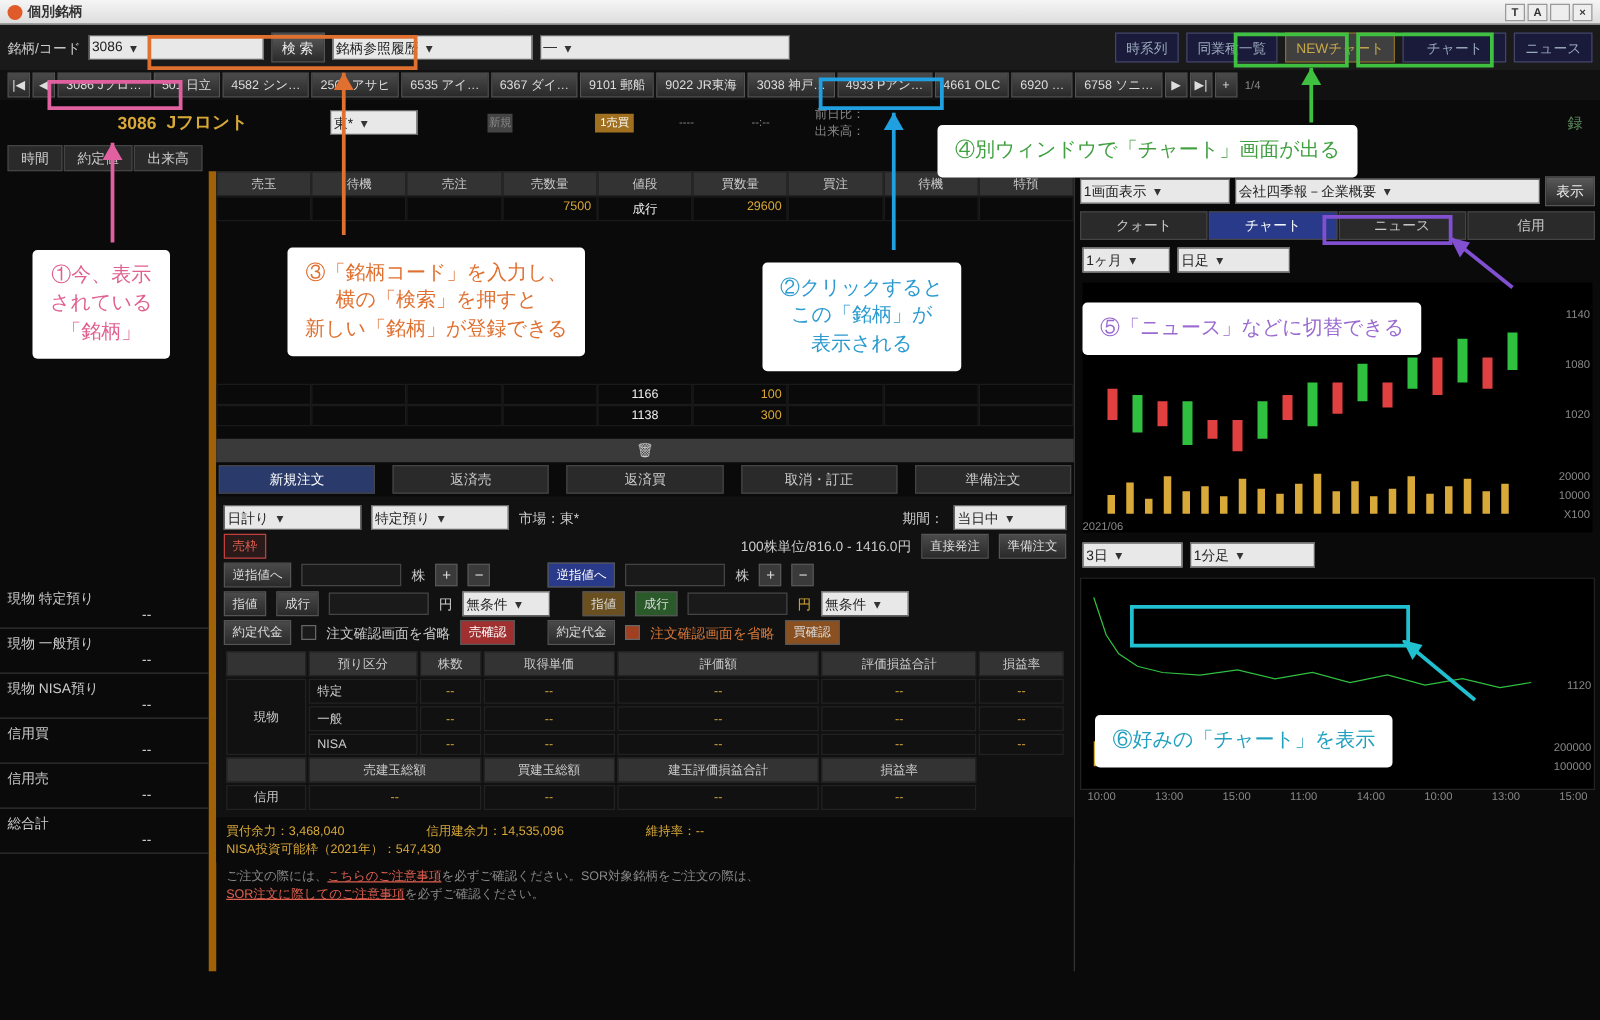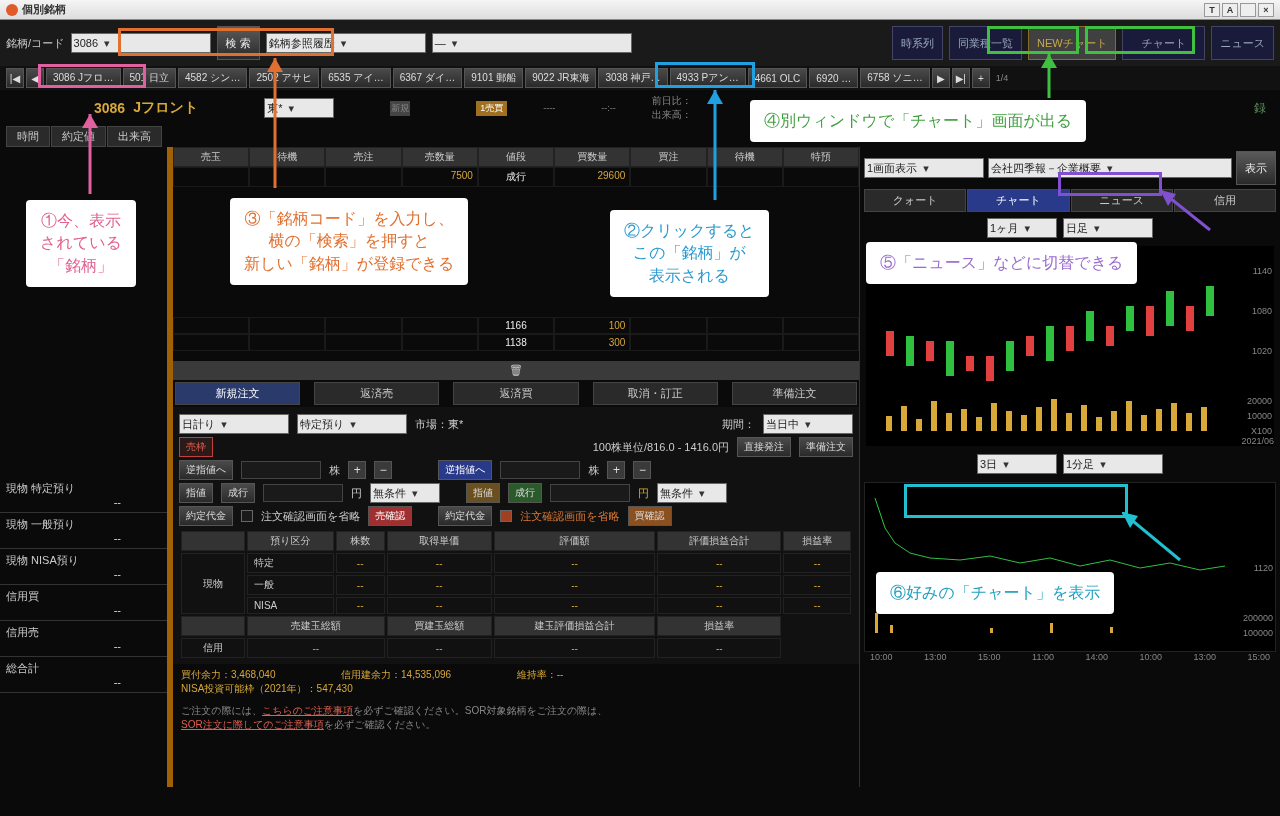--- a/index.html
+++ b/index.html
@@ -5,21 +5,21 @@
 * { margin:0; padding:0; box-sizing:border-box; font-family:"MS PGothic","Meiryo",sans-serif; }
 body { background:#0a0a0a; color:#ccc; font-size:11px; width:1280px; height:816px; overflow:hidden; position:relative; }
 .titlebar { height:20px; background:linear-gradient(#f5f5f5,#ddd); color:#333; display:flex; align-items:center; padding:0 6px; border-bottom:1px solid #888;font-weight:bold; }
 .titlebar .icon { width:12px;height:12px;border-radius:50%;background:#e05a2a;margin-right:4px; }
 .titlebar .spacer{flex:1}
 .titlebar .tb-btn{width:16px;height:14px;background:#eee;border:1px solid #999;margin-left:2px;font-size:9px;text-align:center;line-height:12px;color:#333}
 .toolbar { display:flex; align-items:center; padding:6px; gap:6px; background:#1a1a1a; }
 .lbl{color:#ccc}
 .select{background:#e8e8e8;border:1px solid #666;height:20px;color:#222;padding:0 2px;display:inline-flex;align-items:center}
 .select::after{content:"▾";margin-left:6px;color:#333}
-.btn{background:linear-gradient(#5a5a5a,#2a2a2a);border:1px solid #555;height:34px;padding:0 8px;color:#eee;display:inline-flex;align-items:center;cursor:pointer}
+.btn{background:linear-gradient(#5a5a5a,#2a2a2a);border:1px solid #555;height:24px;padding:0 8px;color:#eee;display:inline-flex;align-items:center;cursor:pointer}
 .btn.dark{background:#1a1a3a;border:1px solid #446;color:#9ab}
 .btn.new{color:#c7a84a;border:1px solid #886a2a;background:#404040}
 .btn.huge{padding:0 18px}
 .tabstrip{display:flex;gap:2px;padding:2px 6px;background:#111;align-items:center}
 .histtab{background:linear-gradient(#4a4a4a,#2a2a2a);border:1px solid #555;height:20px;padding:0 6px;color:#ddd;font-size:10px;display:flex;align-items:center;white-space:nowrap}
 .histtab.sm{width:18px;padding:0;justify-content:center}
 .stockhdr{display:flex;align-items:center;padding:4px 8px;gap:8px}
 .code{color:#d8a838;font-weight:bold;font-size:14px;margin-left:86px}
 .name{color:#d8a838;font-weight:bold;font-size:14px}
 .mini{font-size:9px;color:#888}
@@ -53,21 +53,21 @@
 .ptable th{background:#333;border:1px solid #222;padding:2px;color:#ccc;font-weight:normal}
 .ptable td{border:1px solid #222;padding:2px 6px;color:#d8a838;text-align:center}
 .summary{padding:4px 8px;font-size:10px;background:#0a0a0a}
 .summary .g{color:#d8a838}
 .footnote{padding:4px 8px;font-size:10px;color:#888}
 .footnote a{color:#e06050;text-decoration:underline}
 .rtop{display:flex;gap:4px;padding:4px;align-items:center}
 .rtabs{display:flex;gap:1px;padding:0 4px}
 .rtab{flex:1;background:#2a2a2a;border:1px solid #444;text-align:center;padding:3px;color:#ccc;font-size:11px}
 .rtab.active{background:#2a3a8a;color:#fff}
-.chartsel{display:flex;gap:6px;justify-content:center;padding:6px}
+.chartsel{display:flex;gap:6px;padding:6px}
 .chartarea{height:200px;background:#000;position:relative;margin:2px 6px}
 .minichart{height:170px;background:#000;position:relative;margin:2px 4px;border:1px solid #222}
 .yaxis{position:absolute;right:2px;font-size:9px;color:#888}
 .xaxis{position:absolute;bottom:2px;font-size:9px;color:#888;width:100%;display:flex;justify-content:space-around}
 .cbody{position:absolute;width:8px}
 .volbar{position:absolute;bottom:0;width:6px;background:#d8a838}
 .annot{position:absolute;background:#fff;border-radius:4px;padding:10px 14px;font-size:16px;color:#e06090;z-index:100;line-height:1.4}
 .annot.blue{color:#2a9ad0}
 .annot.purple{color:#9a6ad0}
 .hl{position:absolute;border:3px solid;z-index:90;pointer-events:none}
@@ -446,21 +446,21 @@
           <div class="volbar" style="left:205px;height:26px"></div>
         <div class="volbar" style="left:220px;height:14px"></div>
           <div class="volbar" style="left:235px;height:20px"></div>
         <div class="volbar" style="left:250px;height:30px"></div>
           <div class="volbar" style="left:265px;height:16px"></div>
         <div class="volbar" style="left:280px;height:22px"></div>
           <div class="volbar" style="left:295px;height:28px"></div>
         <div class="volbar" style="left:310px;height:18px"></div>
           <div class="volbar" style="left:325px;height:24px"></div>
       </div>
-      <div style="position:absolute;bottom:0;width:100%;text-align:right;font-size:9px;color:#888">2021/06</div>
+      <div style="position:absolute;bottom:0;width:100%;text-align:left;font-size:9px;color:#888">2021/06</div>
     </div>
 
     <div class="chartsel">
       <span class="select" style="width:80px">
           <span>3日</span>
         </span>
       <span class="select" style="width:100px">
           <span>1分足</span>
         </span>
     </div>

